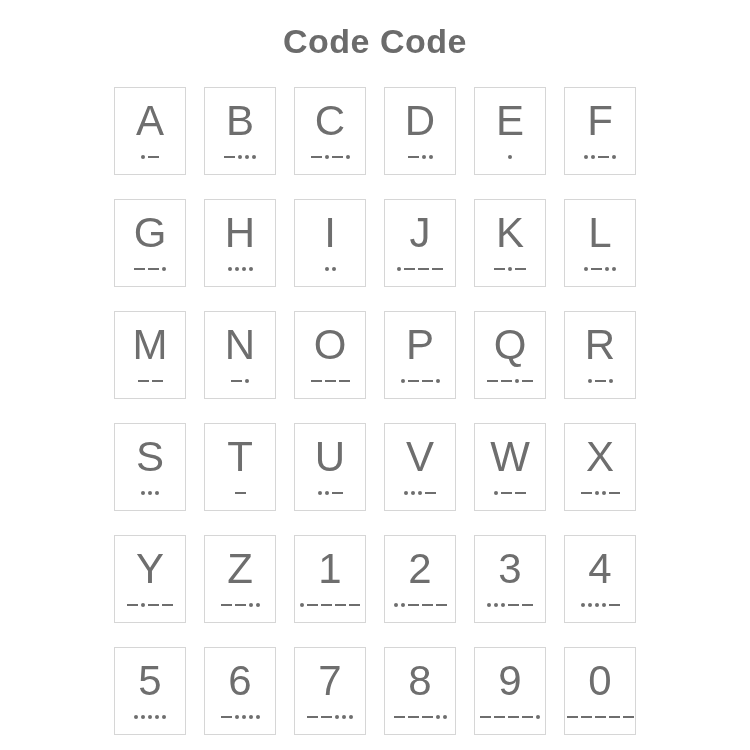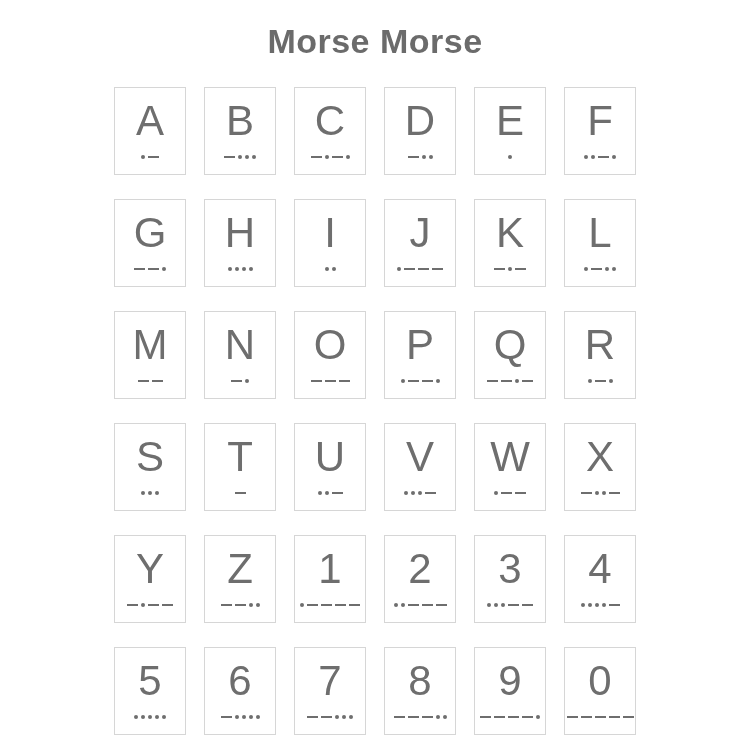--- a/index.html
+++ b/index.html
@@ -90,21 +90,21 @@
     width: 11px;
     height: 2px;
     background: #6e6e6e;
     display: block;
   }
 </style>
 </head>
 <body>
 
 <div class="page">
-  <h1 class="title">Morse Morse</h1>
+  <h1 class="title">Code Code</h1>
   <div class="grid">
       <div class="cell">
         <div class="card">
           <div class="letter">A</div>
           <div class="code" title=".-">
             <span class="dot"></span>
             <span class="dash"></span>
           </div>
         </div>
       </div>

